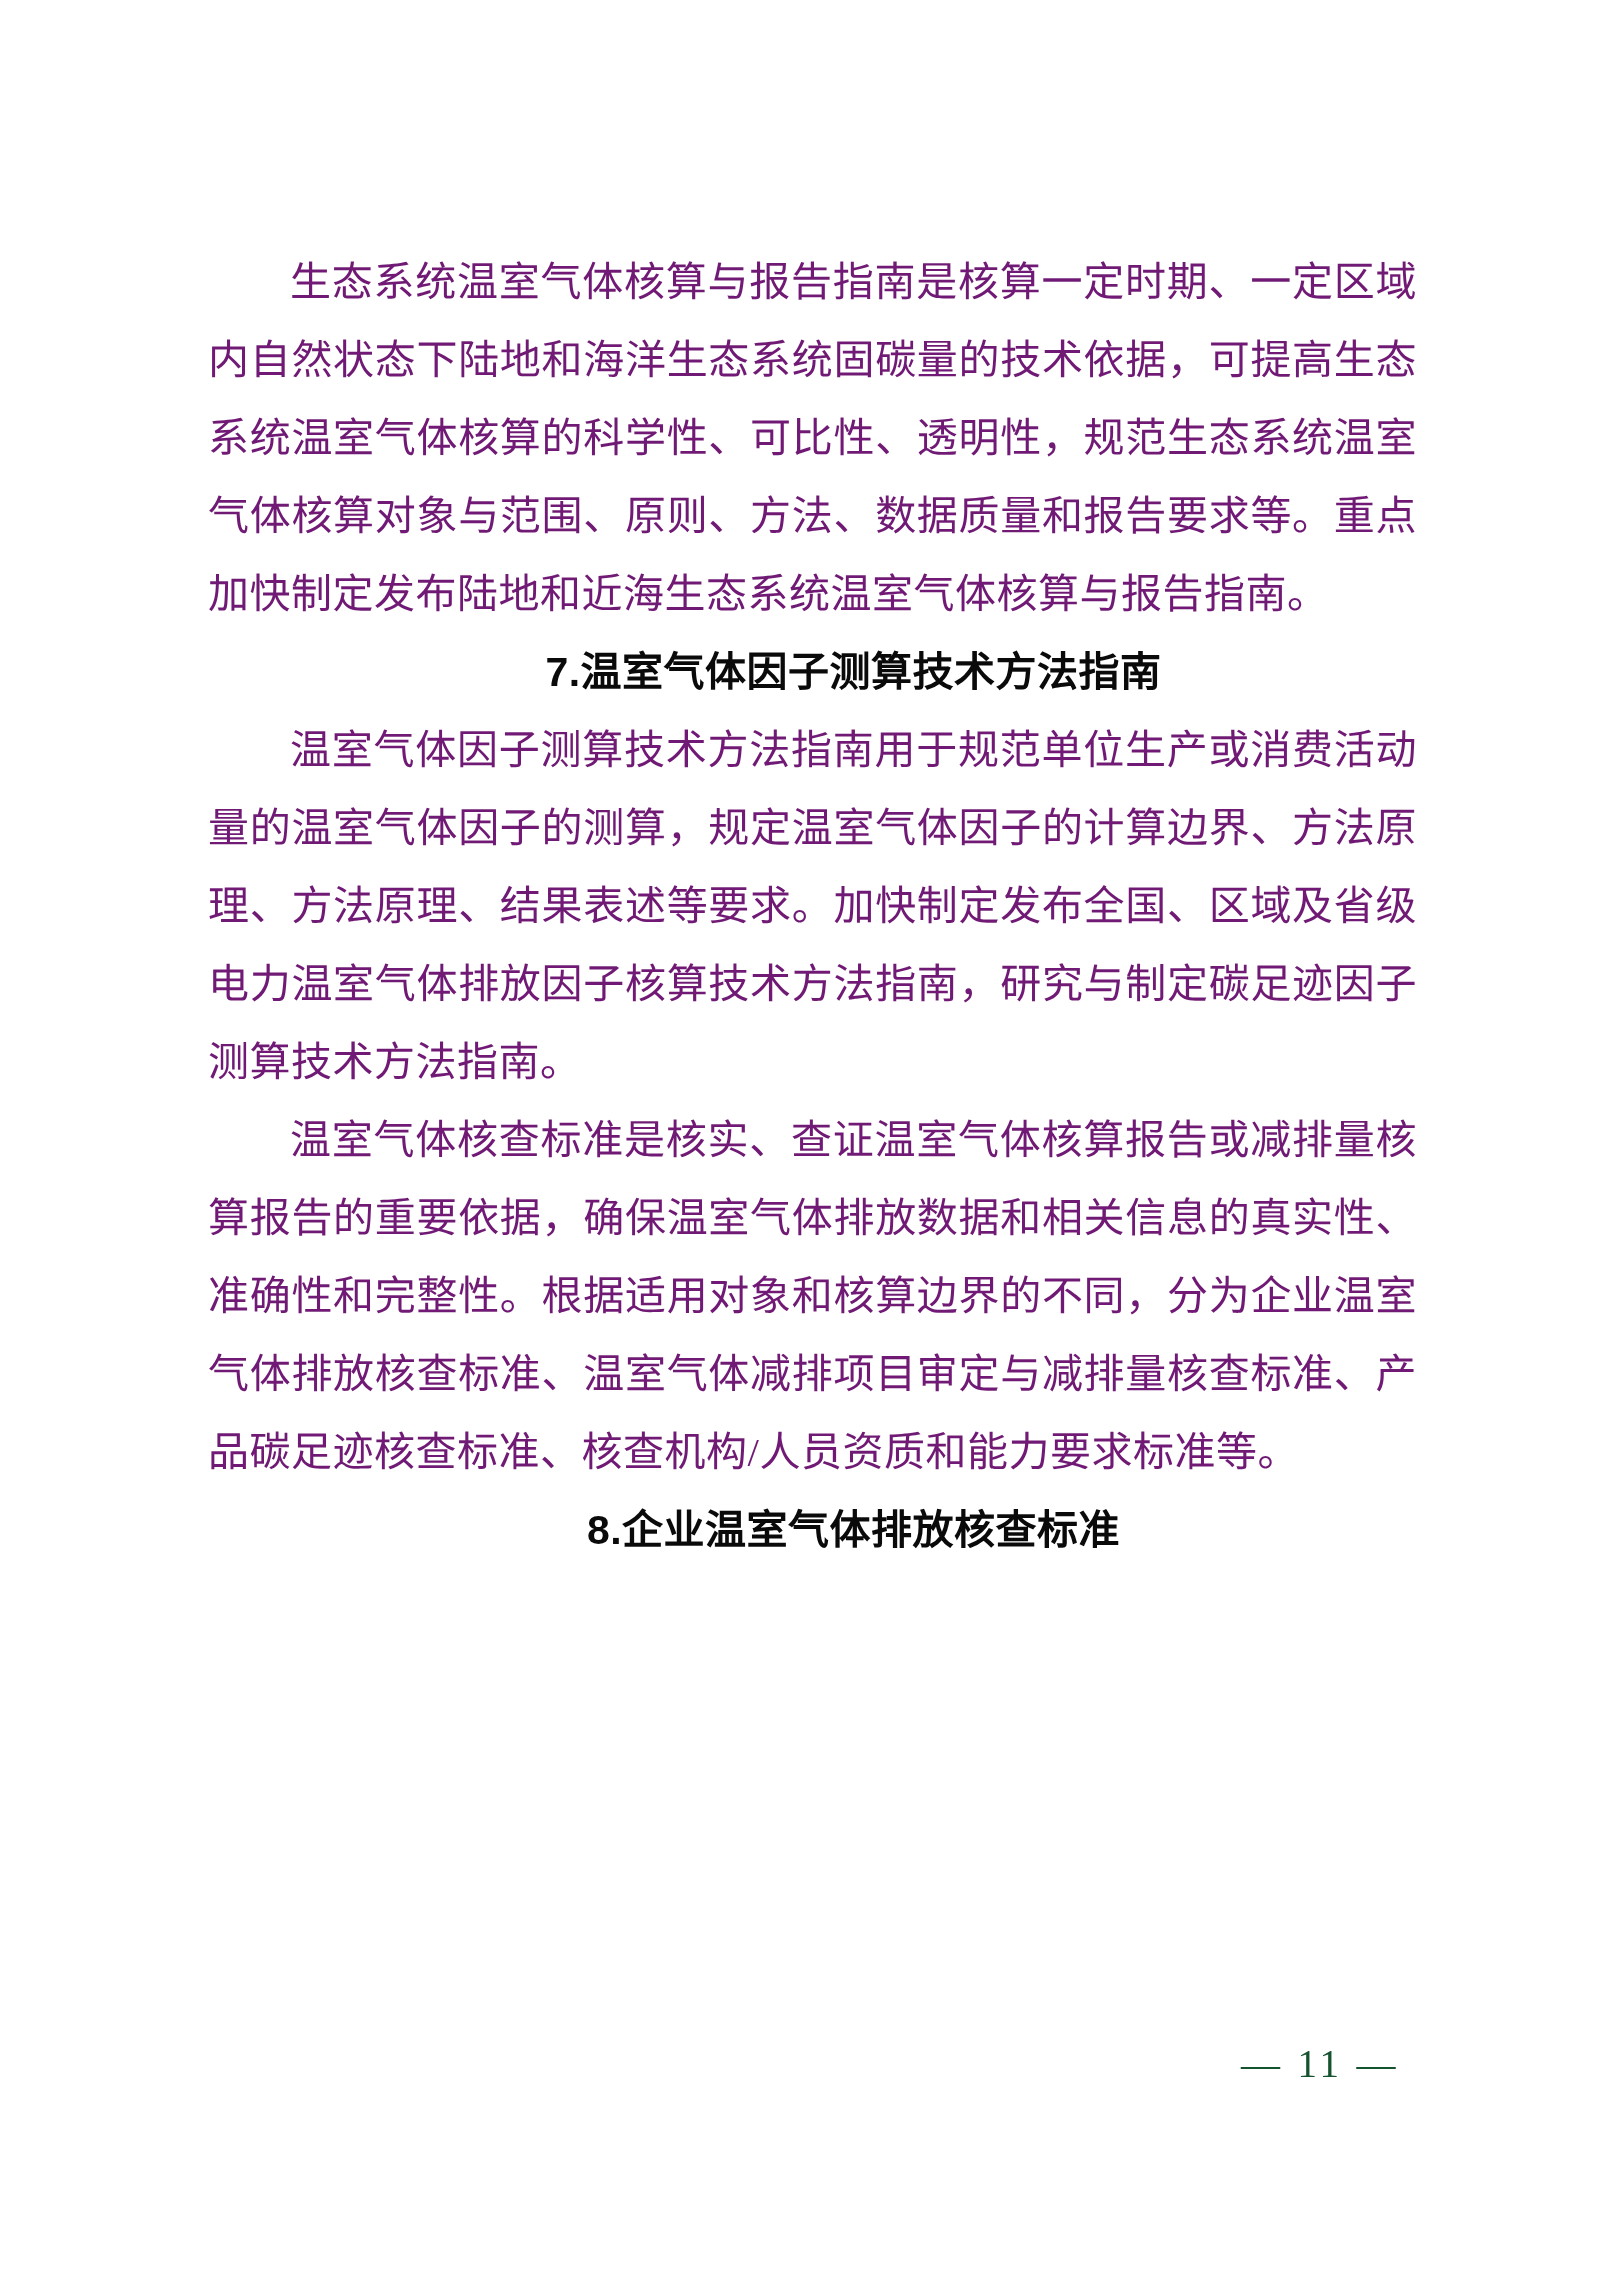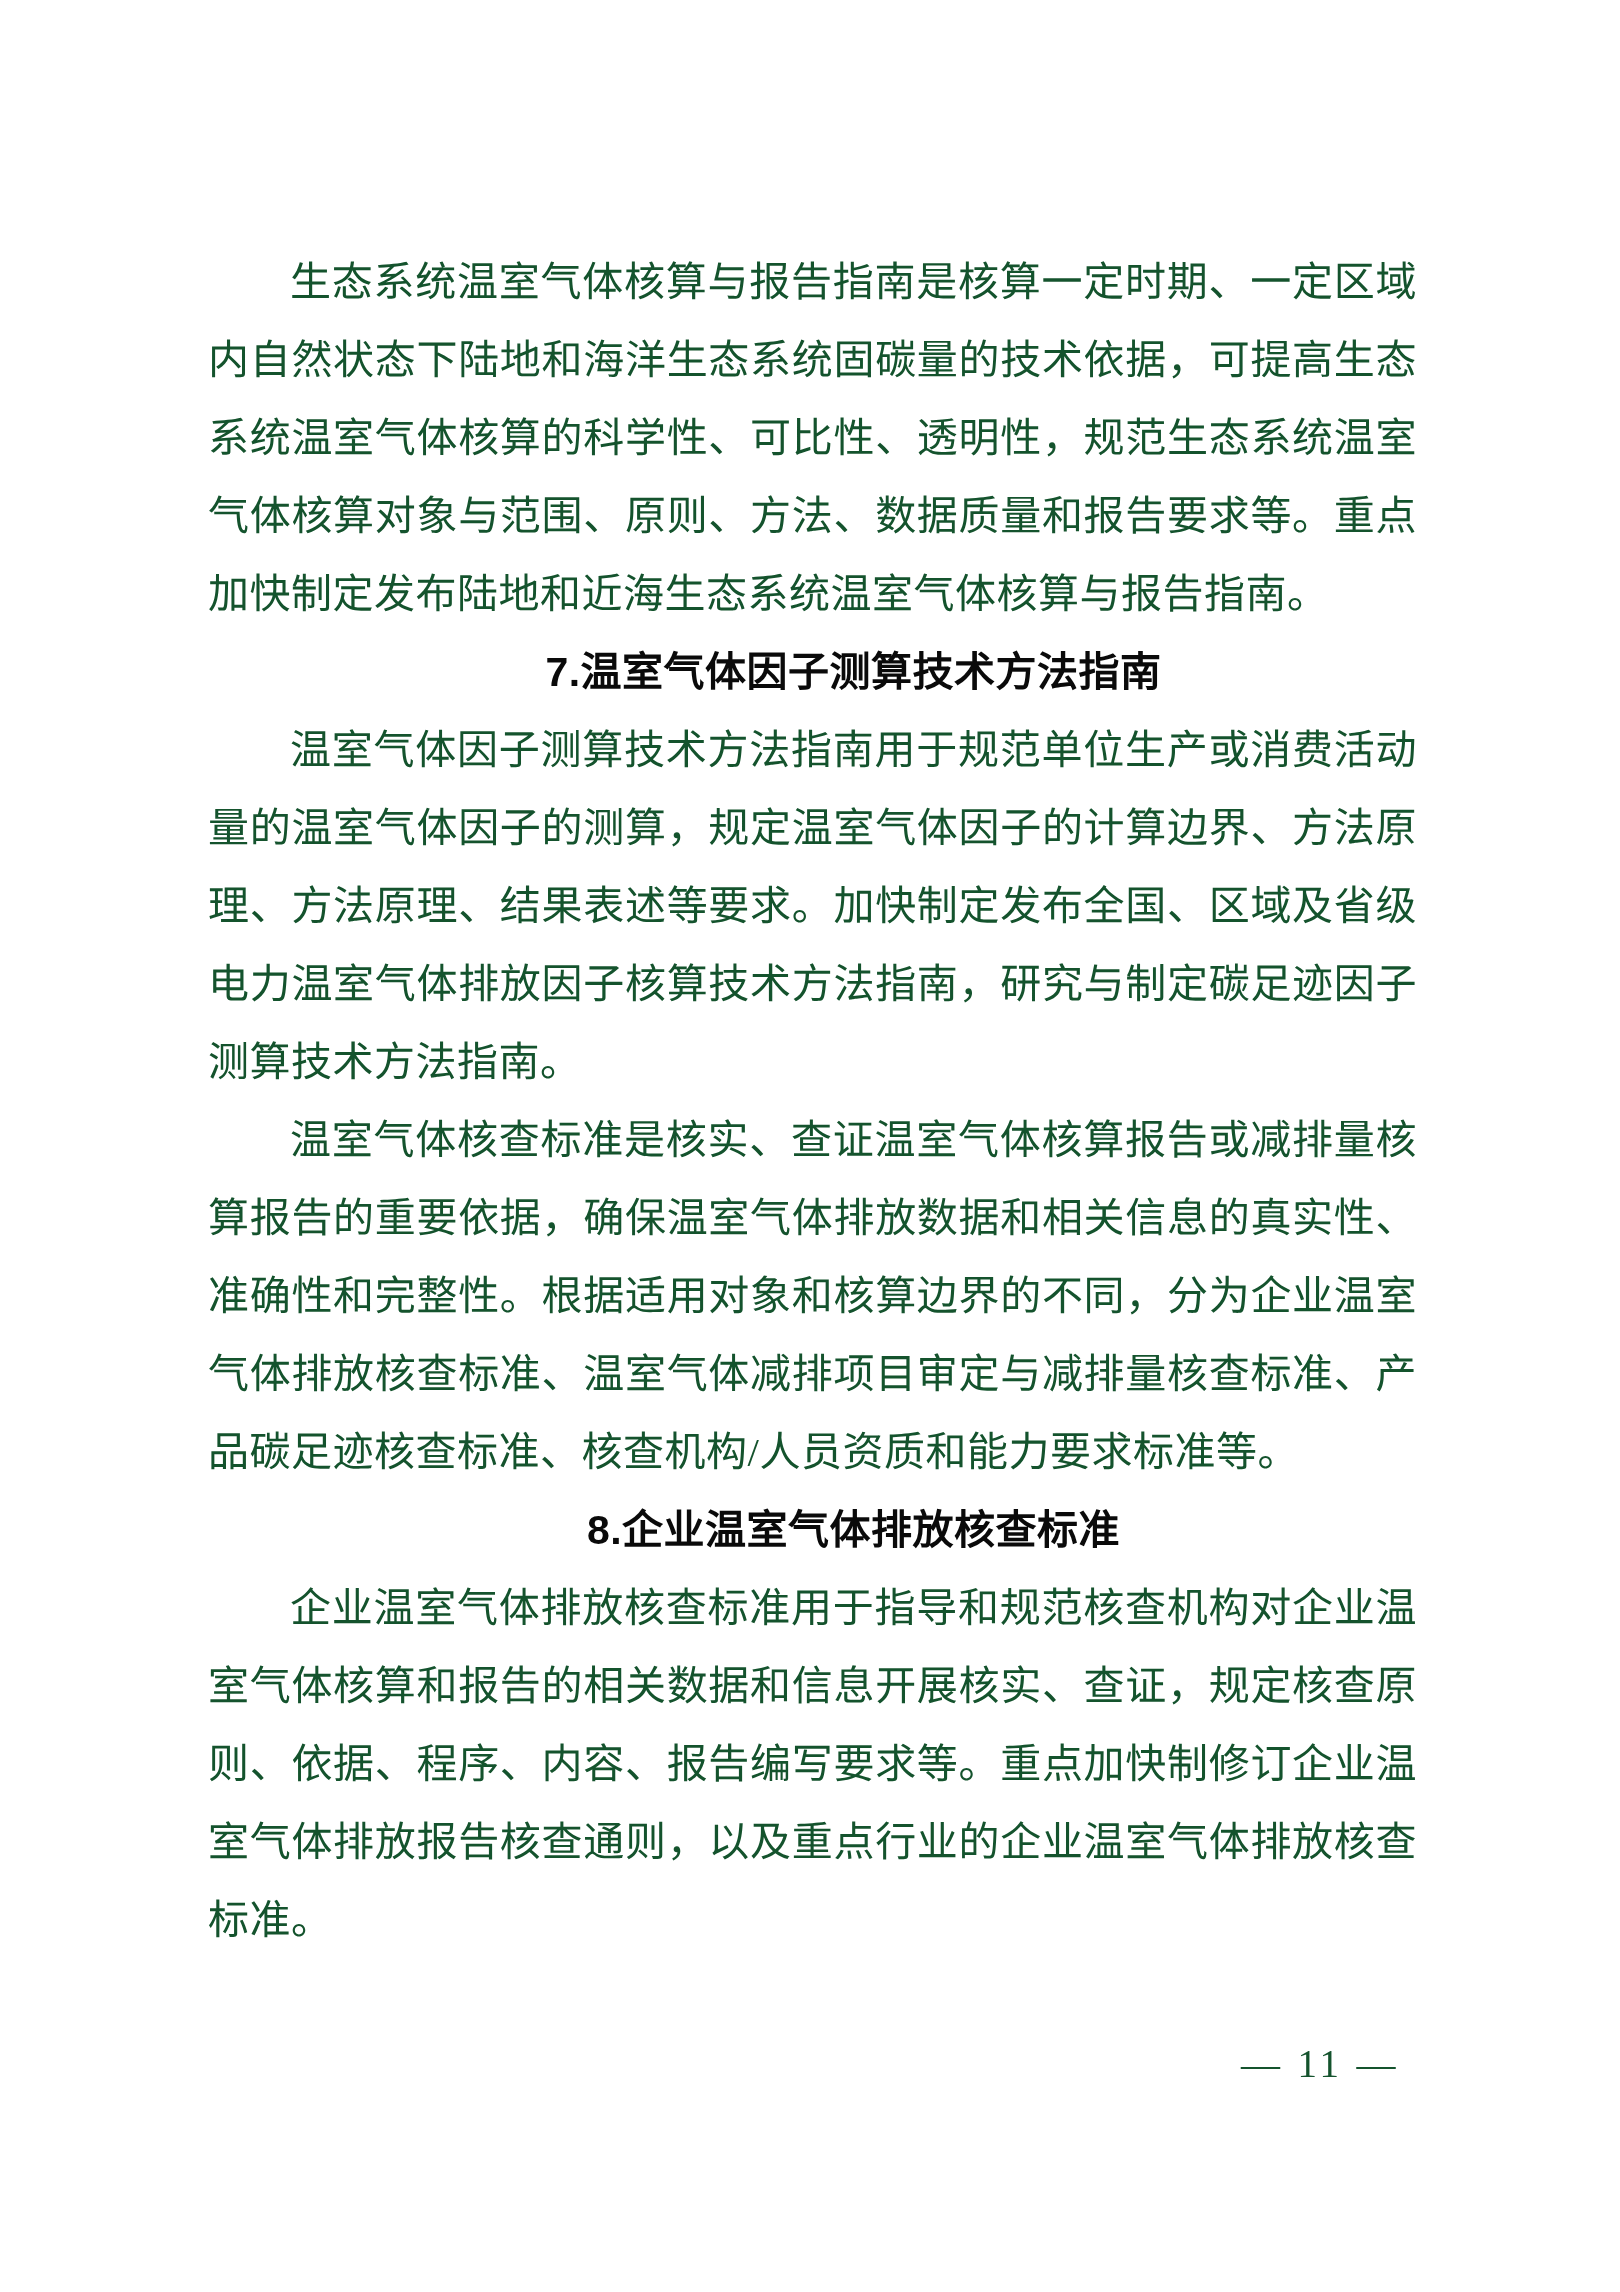--- a/index.html
+++ b/index.html
@@ -24,21 +24,21 @@
     font-size: 41px;
     line-height: 78px;
     text-align: justify;
     text-justify: inter-ideograph;
     letter-spacing: 0.5px;
   }
   .para {
     margin: 0;
     text-indent: 2em;
     font-weight: 400;
-    color: #14532d;
+    color: #701a75;
   }
   .heading {
     margin: 0;
     text-indent: 2em;
     font-size: 41px;
     line-height: 78px;
     font-family: "Liberation Sans", sans-serif;
     font-weight: 700;
     color: #0a0a0a;
     text-align: center;
@@ -57,18 +57,17 @@
 </head>
 <body>
 
 <div class="page">
   <div class="body-text">
     <p class="para">生态系统温室气体核算与报告指南是核算一定时期、一定区域内自然状态下陆地和海洋生态系统固碳量的技术依据，可提高生态系统温室气体核算的科学性、可比性、透明性，规范生态系统温室气体核算对象与范围、原则、方法、数据质量和报告要求等。重点加快制定发布陆地和近海生态系统温室气体核算与报告指南。</p>
     <h3 class="heading">7.温室气体因子测算技术方法指南</h3>
     <p class="para">温室气体因子测算技术方法指南用于规范单位生产或消费活动量的温室气体因子的测算，规定温室气体因子的计算边界、方法原理、方法原理、结果表述等要求。加快制定发布全国、区域及省级电力温室气体排放因子核算技术方法指南，研究与制定碳足迹因子测算技术方法指南。</p>
     <p class="para">温室气体核查标准是核实、查证温室气体核算报告或减排量核算报告的重要依据，确保温室气体排放数据和相关信息的真实性、准确性和完整性。根据适用对象和核算边界的不同，分为企业温室气体排放核查标准、温室气体减排项目审定与减排量核查标准、产品碳足迹核查标准、核查机构/人员资质和能力要求标准等。</p>
     <h3 class="heading">8.企业温室气体排放核查标准</h3>
-    <p class="para">企业温室气体排放核查标准用于指导和规范核查机构对企业温室气体核算和报告的相关数据和信息开展核实、查证，规定核查原则、依据、程序、内容、报告编写要求等。重点加快制修订企业温室气体排放报告核查通则，以及重点行业的企业温室气体排放核查标准。</p>
   </div>
 
   <div class="page-number">— 11 —</div>
 </div>
 
 
 </body></html>

